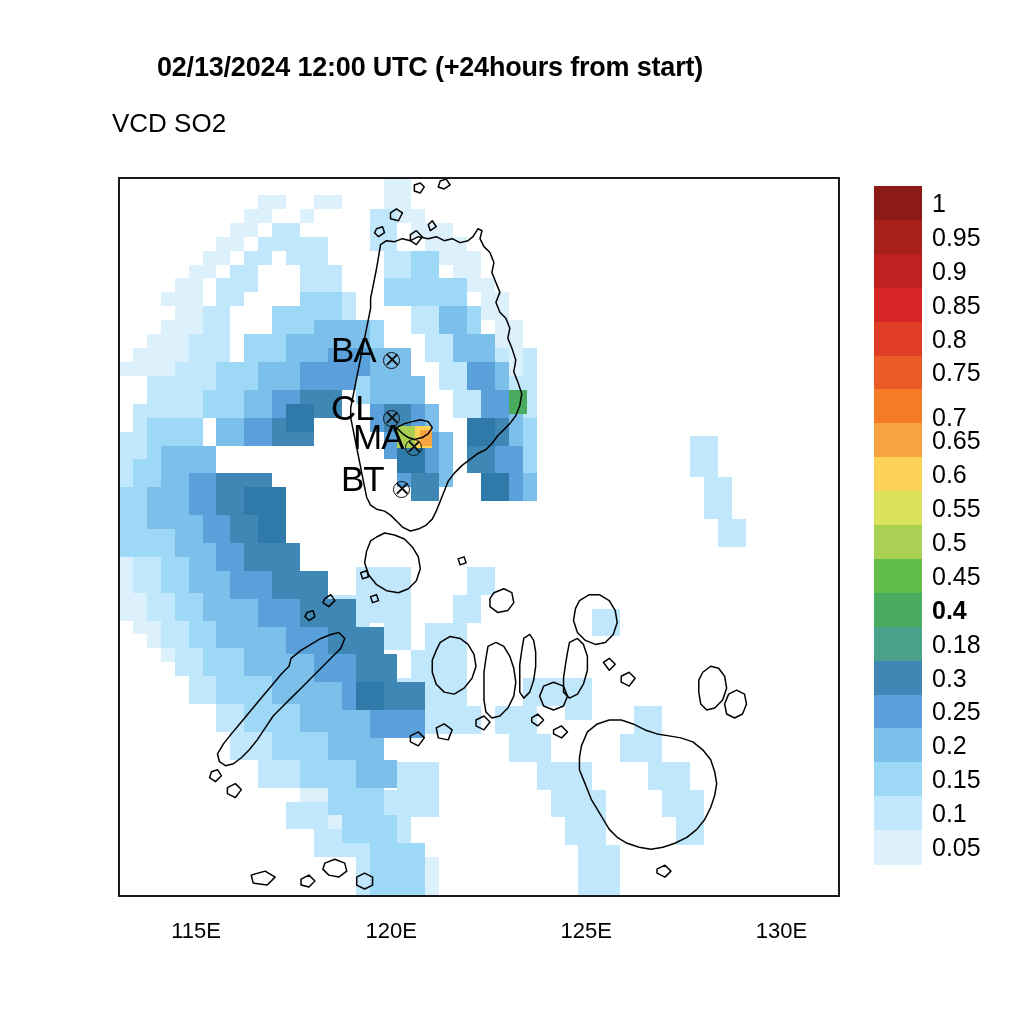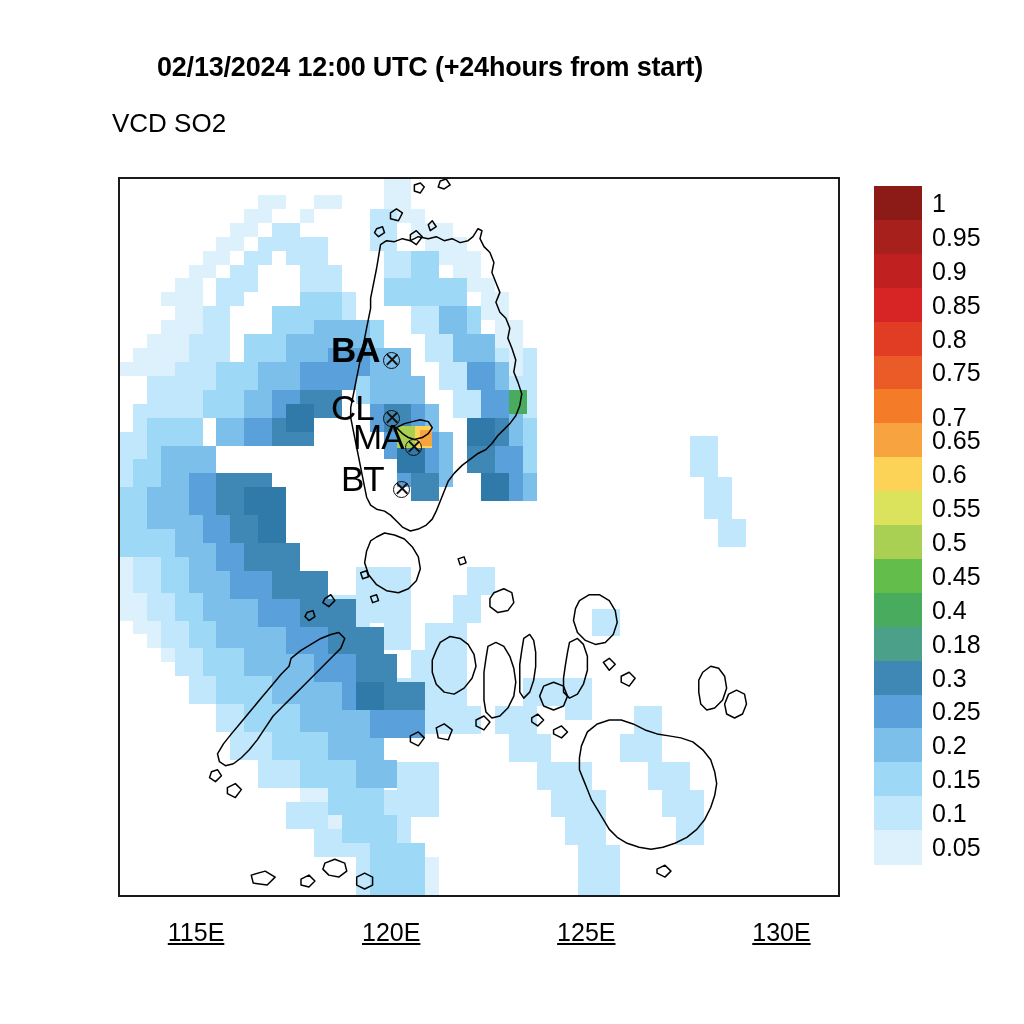--- a/index.html
+++ b/index.html
@@ -30,22 +30,22 @@
   #cells,#coast,#markers{position:absolute;left:0;top:0;width:100%;height:100%;}
   #cells{z-index:1}
   #coast{z-index:2}
   #markers{z-index:3}
 
   
   .tick{position:absolute;background:#1a1a1a;z-index:4;}
   .tk-y{left:-12px;width:12px;height:2px;}
   .tk-y.minor{left:-7px;width:7px;height:1.5px;}
   .tk-xt{top:-12px;height:12px;width:2px;}
-  .xlab{position:absolute;top:918px;font-size:25px;white-space:nowrap;
-        transform:translateX(-50%);text-decoration:underline;}
+  .xlab{position:absolute;top:918px;font-size:22px;white-space:nowrap;
+        transform:translateX(-50%);}
 
   
   .wmark{
     position:absolute;left:-4px;bottom:10px;
     border:1px solid #555;background:#fff;
     padding:2px 8px 3px 8px;font-size:16px;letter-spacing:0.3px;
     z-index:5;white-space:nowrap;
   }
 
   
@@ -440,21 +440,21 @@
         <path d="M504 500 L512 496 L518 502 L512 510 L504 506 Z"></path>
         <path d="M486 486 L492 482 L498 488 L492 494 Z"></path>
         <path d="M540 694 L548 690 L554 696 L548 702 L540 698 Z"></path>
         <path d="M132 700 L146 696 L156 702 L148 710 L134 708 Z"></path>
       </g>
     </svg>
 
     <div id="markers">
         <div class="stn" style="left: 263px; top: 173px;">
           <div class="mk"></div>
-          <div class="nm" style="left: -52px; top: -20px; font-weight: bold;">BA</div>
+          <div class="nm" style="left: -52px; top: -20px;">BA</div>
         </div>
         <div class="stn" style="left: 263px; top: 231px;">
           <div class="mk"></div>
           <div class="nm" style="left: -52px; top: -20px;">CL</div>
         </div>
         <div class="stn" style="left: 285px; top: 260px;">
           <div class="mk"></div>
           <div class="nm" style="left: -52px; top: -20px;">MA</div>
         </div>
         <div class="stn" style="left: 273px; top: 302px;">
@@ -519,21 +519,21 @@
     <div class="cb-lab" style="top: 270.75px;">0.9</div>
     <div class="cb-lab" style="top: 304.65px;">0.85</div>
     <div class="cb-lab" style="top: 338.55px;">0.8</div>
     <div class="cb-lab" style="top: 372.45px;">0.75</div>
     <div class="cb-lab" style="top: 417px;">0.7</div>
     <div class="cb-lab" style="top: 440.25px;">0.65</div>
     <div class="cb-lab" style="top: 474.15px;">0.6</div>
     <div class="cb-lab" style="top: 508.05px;">0.55</div>
     <div class="cb-lab" style="top: 541.95px;">0.5</div>
     <div class="cb-lab" style="top: 575.85px;">0.45</div>
-    <div class="cb-lab" style="top: 609.75px;">0.4</div>
+    <div class="cb-lab" style="top: 609.75px; font-weight: bold;">0.4</div>
     <div class="cb-lab" style="top: 643.65px;">0.18</div>
     <div class="cb-lab" style="top: 677.55px;">0.3</div>
     <div class="cb-lab" style="top: 711.45px;">0.25</div>
     <div class="cb-lab" style="top: 745.35px;">0.2</div>
     <div class="cb-lab" style="top: 779.25px;">0.15</div>
     <div class="cb-lab" style="top: 813.15px;">0.1</div>
     <div class="cb-lab" style="top: 847.05px;">0.05</div>
   </div>
 
 </body></html>

